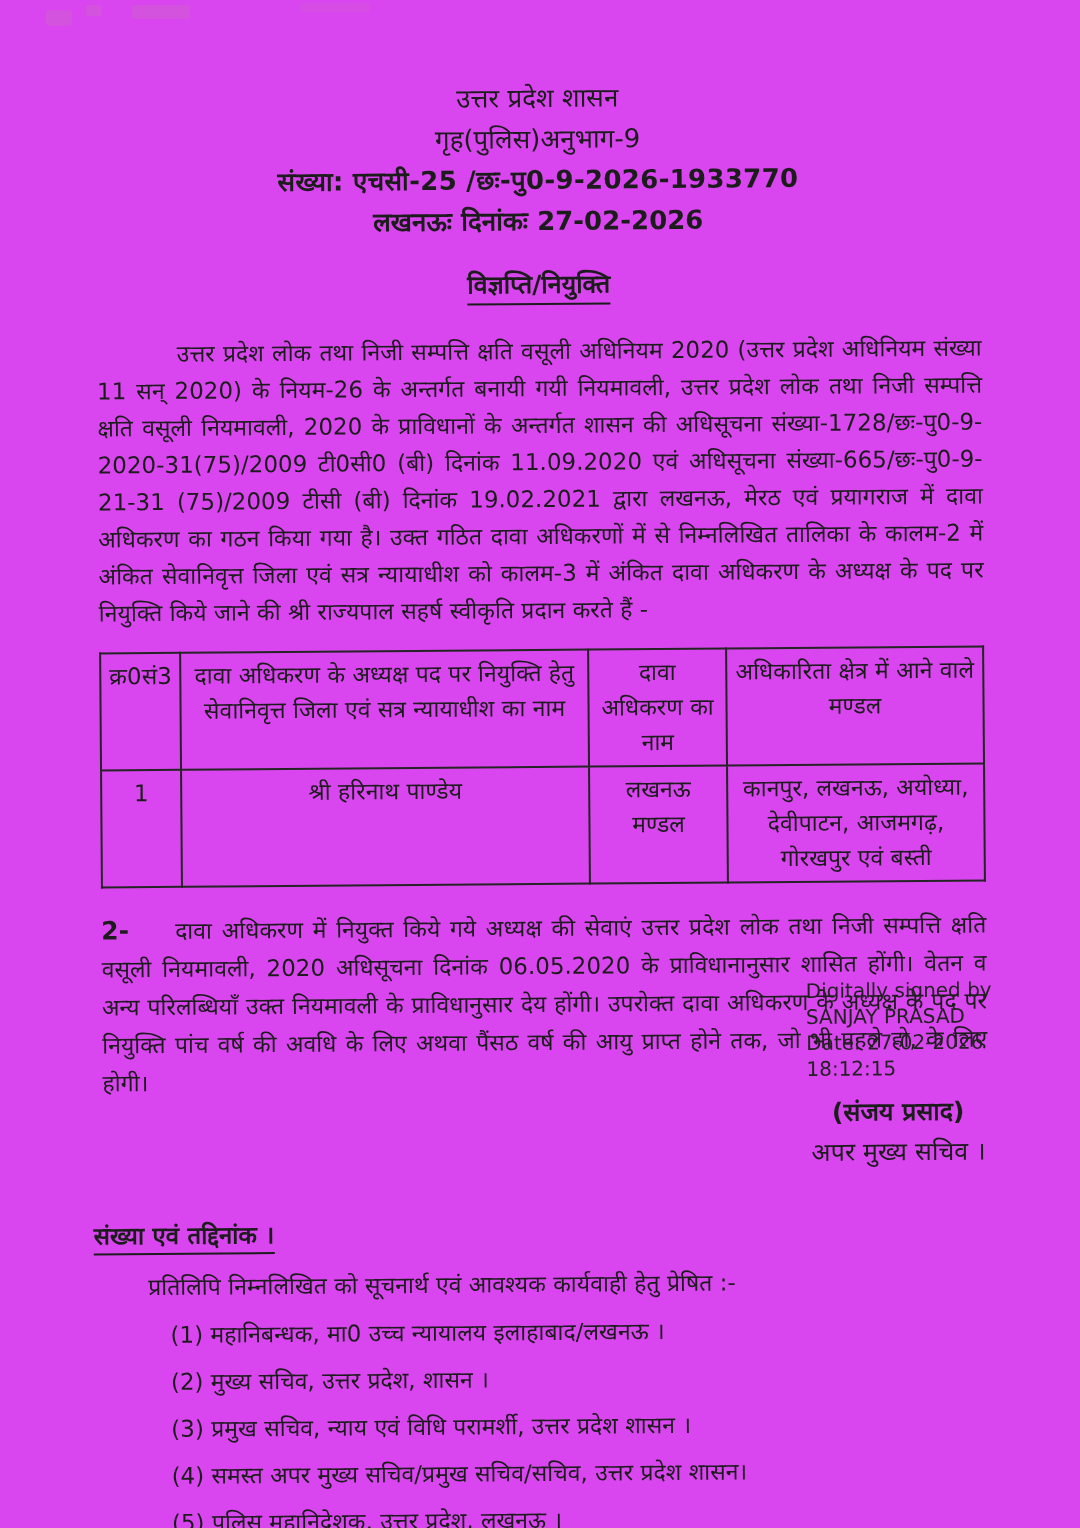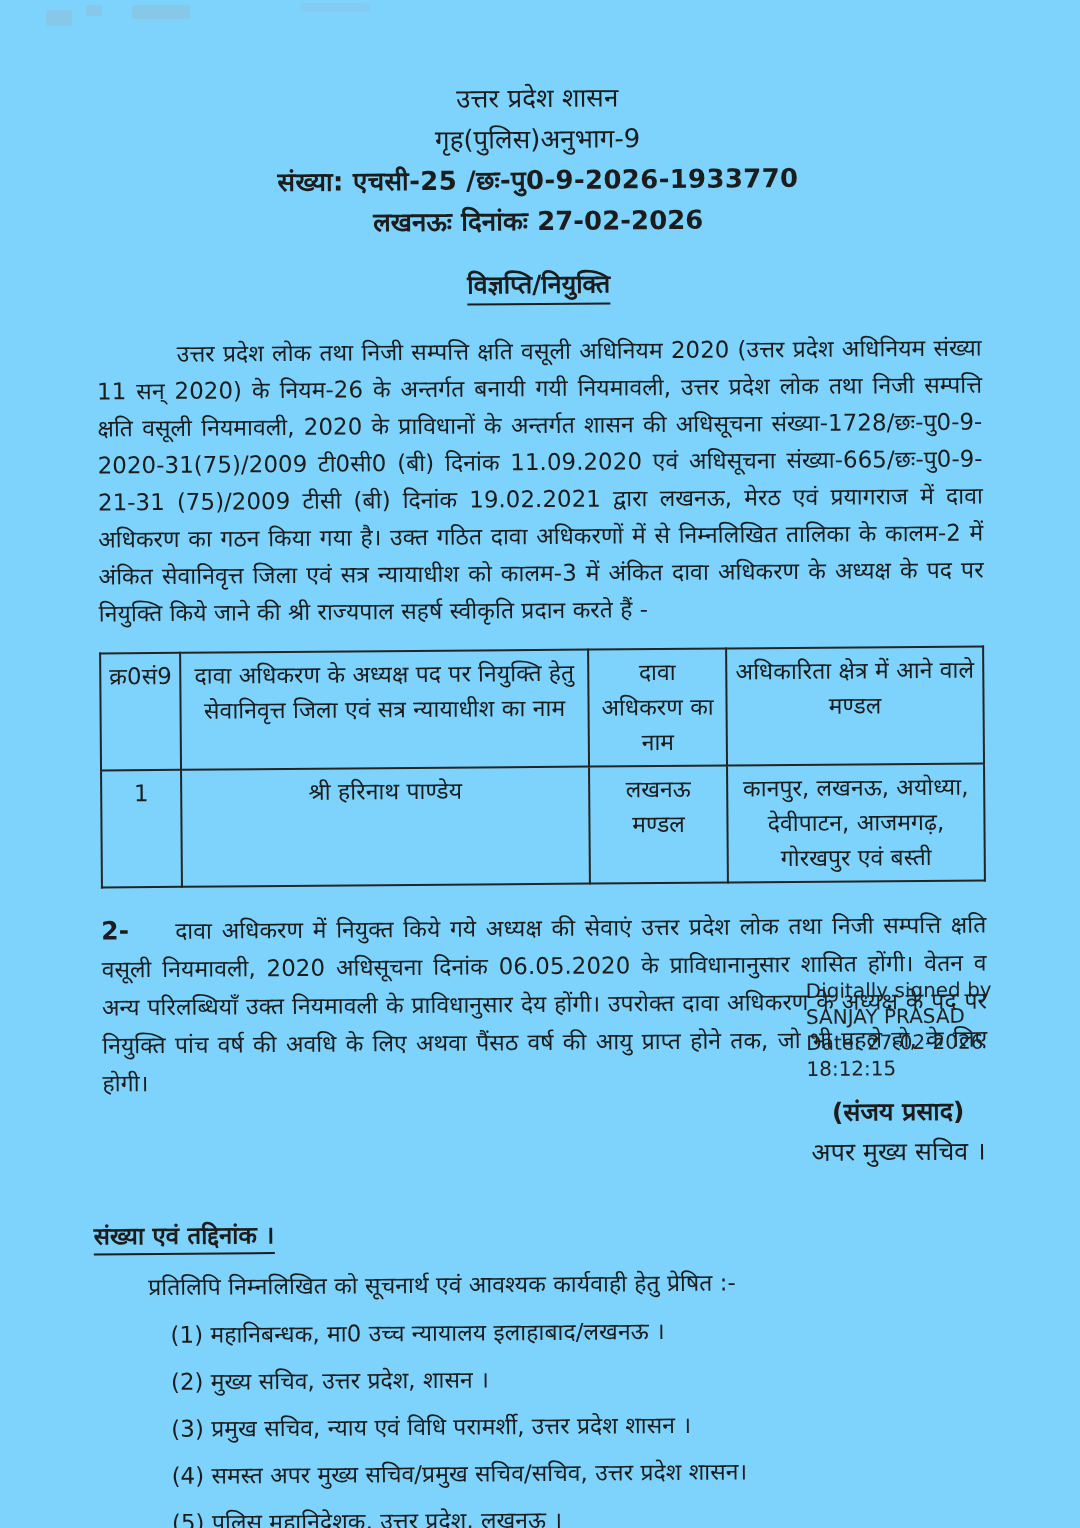--- a/index.html
+++ b/index.html
@@ -1,18 +1,18 @@
 <!DOCTYPE html>
 <html lang="hi"><head>
 <meta charset="utf-8">
 <style>
   html,body { margin:0; padding:0; background:#e8e8e8; }
   .page {
     position:relative; width:1080px; height:1528px;
-    background:#7dd3fc; overflow:hidden;
+    background:#d946ef; overflow:hidden;
     font-family:"DejaVu Sans","Liberation Sans",sans-serif;
     color:#1c1c1c; margin:0 auto;
   }
   .content {
     position:absolute; inset:0;
     padding:78px 95px 0 100px;
     box-sizing:border-box;
     transform:rotate(-0.45deg);
     transform-origin:50% 50%;
   }
@@ -94,21 +94,21 @@
 
     <div class="title-wrap">
       <span class="title">विज्ञप्ति/नियुक्ति</span>
     </div>
 
     <p class="para1">उत्तर प्रदेश लोक तथा निजी सम्पत्ति क्षति वसूली अधिनियम 2020 (उत्तर प्रदेश अधिनियम संख्या 11 सन् 2020) के नियम-26 के अन्तर्गत बनायी गयी नियमावली, उत्तर प्रदेश लोक तथा निजी सम्पत्ति क्षति वसूली नियमावली, 2020 के प्राविधानों के अन्तर्गत शासन की अधिसूचना संख्या-1728/छः-पु0-9-2020-31(75)/2009 टी0सी0 (बी)  दिनांक 11.09.2020 एवं अधिसूचना संख्या-665/छः-पु0-9-21-31  (75)/2009 टीसी  (बी)  दिनांक 19.02.2021 द्वारा लखनऊ, मेरठ एवं प्रयागराज में दावा अधिकरण का गठन किया गया है। उक्त गठित दावा अधिकरणों में से निम्नलिखित तालिका के कालम-2 में अंकित सेवानिवृत्त जिला एवं सत्र न्यायाधीश को कालम-3 में अंकित दावा अधिकरण के अध्यक्ष के पद पर नियुक्ति किये जाने की श्री राज्यपाल सहर्ष स्वीकृति प्रदान करते हैं -</p>
 
     <table class="gov-table">
       <tbody>
         <tr class="header-row">
-          <td class="col-sno">क्र0सं9</td>
+          <td class="col-sno">क्र0सं3</td>
           <td class="col-name">दावा अधिकरण के अध्यक्ष पद पर नियुक्ति हेतु सेवानिवृत्त जिला एवं सत्र न्यायाधीश का नाम</td>
           <td class="col-trib">दावा अधिकरण का नाम</td>
           <td class="col-jur">अधिकारिता क्षेत्र में आने वाले मण्डल</td>
         </tr>
         <tr class="data-row">
           <td class="cell-sno">1</td>
           <td class="cell-name">श्री हरिनाथ पाण्डेय</td>
           <td class="cell-trib">लखनऊ मण्डल</td>
           <td class="cell-jur">कानपुर, लखनऊ, अयोध्या, देवीपाटन, आजमगढ़, गोरखपुर एवं बस्ती</td>
         </tr>

